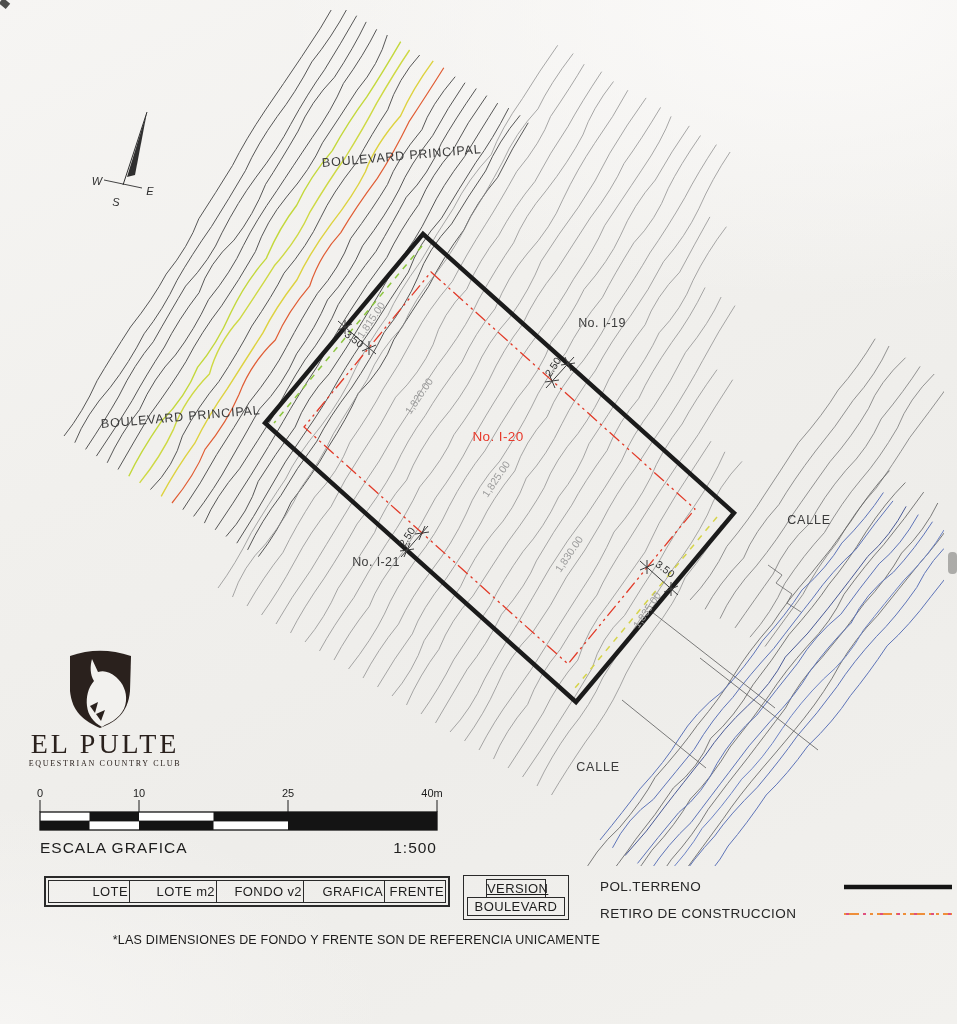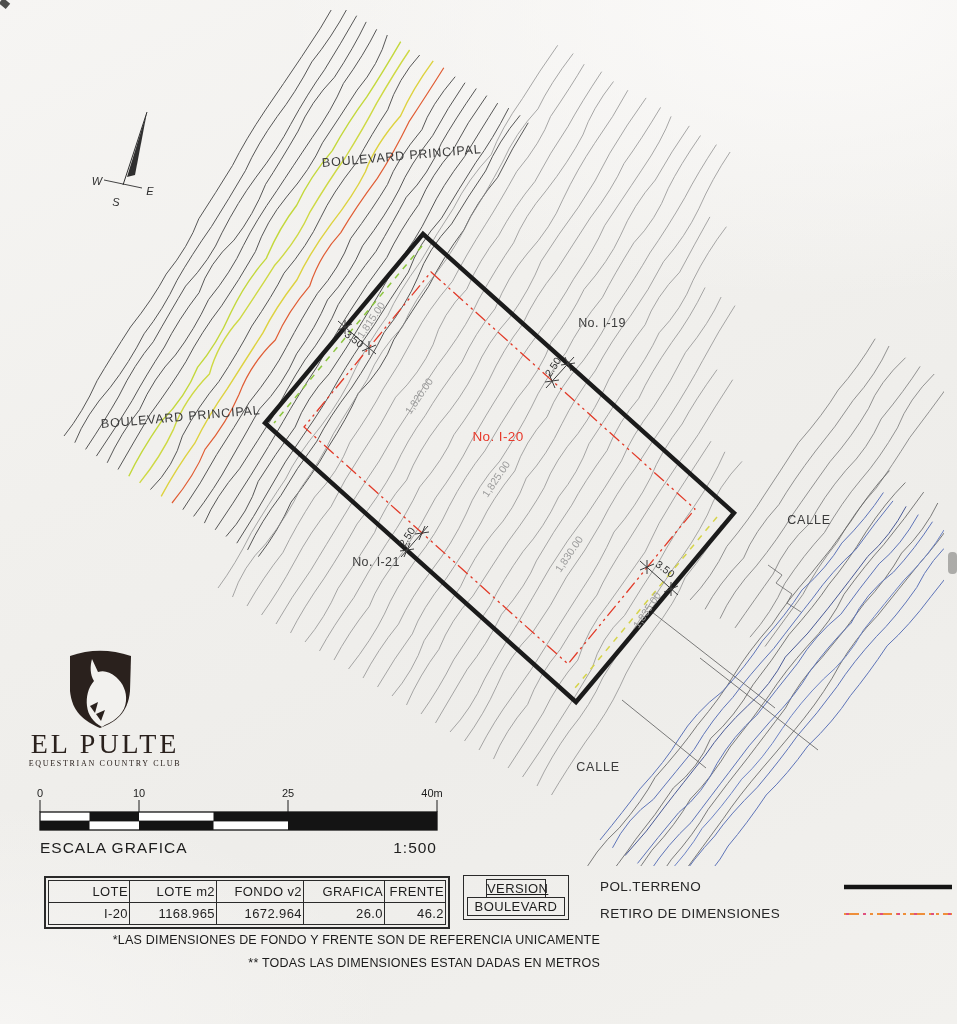--- a/index.html
+++ b/index.html
@@ -226,53 +226,45 @@
 <div class="lot-table">
   <table>
     <tbody>
           <tr>
       <td style="width:78px">LOTE</td>
       <td style="width:84px">LOTE m2</td>
       <td style="width:84px">FONDO v2</td>
       <td style="width:78px">GRAFICA</td>
       <td>FRENTE</td>
     </tr>
-    <tr>
-      <td>I-20</td>
-      <td>1168.965</td>
-      <td>1672.964</td>
-      <td>26.0</td>
-      <td>46.2</td>
-    </tr>
   </tbody>
       </table>
 </div>
 
 <div class="version-box">
   <div class="cell top">VERSION</div>
   <div class="cell">BOULEVARD</div>
 </div>
 
 <div class="legend">
   <div class="legend-row">
     <span class="legend-label">POL.TERRENO</span>
     <svg class="legend-swatch" viewBox="0 0 112 10">
       <line x1="2" y1="5" x2="110" y2="5" stroke="#141414" stroke-width="4.5"></line>
     </svg>
   </div>
   <div class="legend-row">
-    <span class="legend-label">RETIRO DE DIMENSIONES</span>
+    <span class="legend-label">RETIRO DE CONSTRUCCION</span>
     <svg class="legend-swatch" viewBox="0 0 112 10">
       <line x1="2" y1="5" x2="110" y2="5" stroke="#ef8f3a" stroke-width="2" stroke-dasharray="15 4 3 4 3 4"></line>
       <line x1="2" y1="5" x2="110" y2="5" stroke="#e0507e" stroke-width="2" stroke-dasharray="3 14" stroke-dashoffset="-19"></line>
     </svg>
   </div>
 </div>
 
 <div class="notes">
   <div class="note-line">*LAS DIMENSIONES DE FONDO Y FRENTE SON DE REFERENCIA UNICAMENTE</div>
-  <div class="note-line">** TODAS LAS DIMENSIONES ESTAN DADAS EN METROS</div>
 </div>
 
 <div class="artifact" style="left:0;top:0;width:9px;height:7px;transform:rotate(40deg);opacity:.85"></div>
 <div class="artifact" style="left:948px;top:552px;width:9px;height:22px;opacity:.35;border-radius:4px;"></div>
 
 </div>
 
 </body></html>

